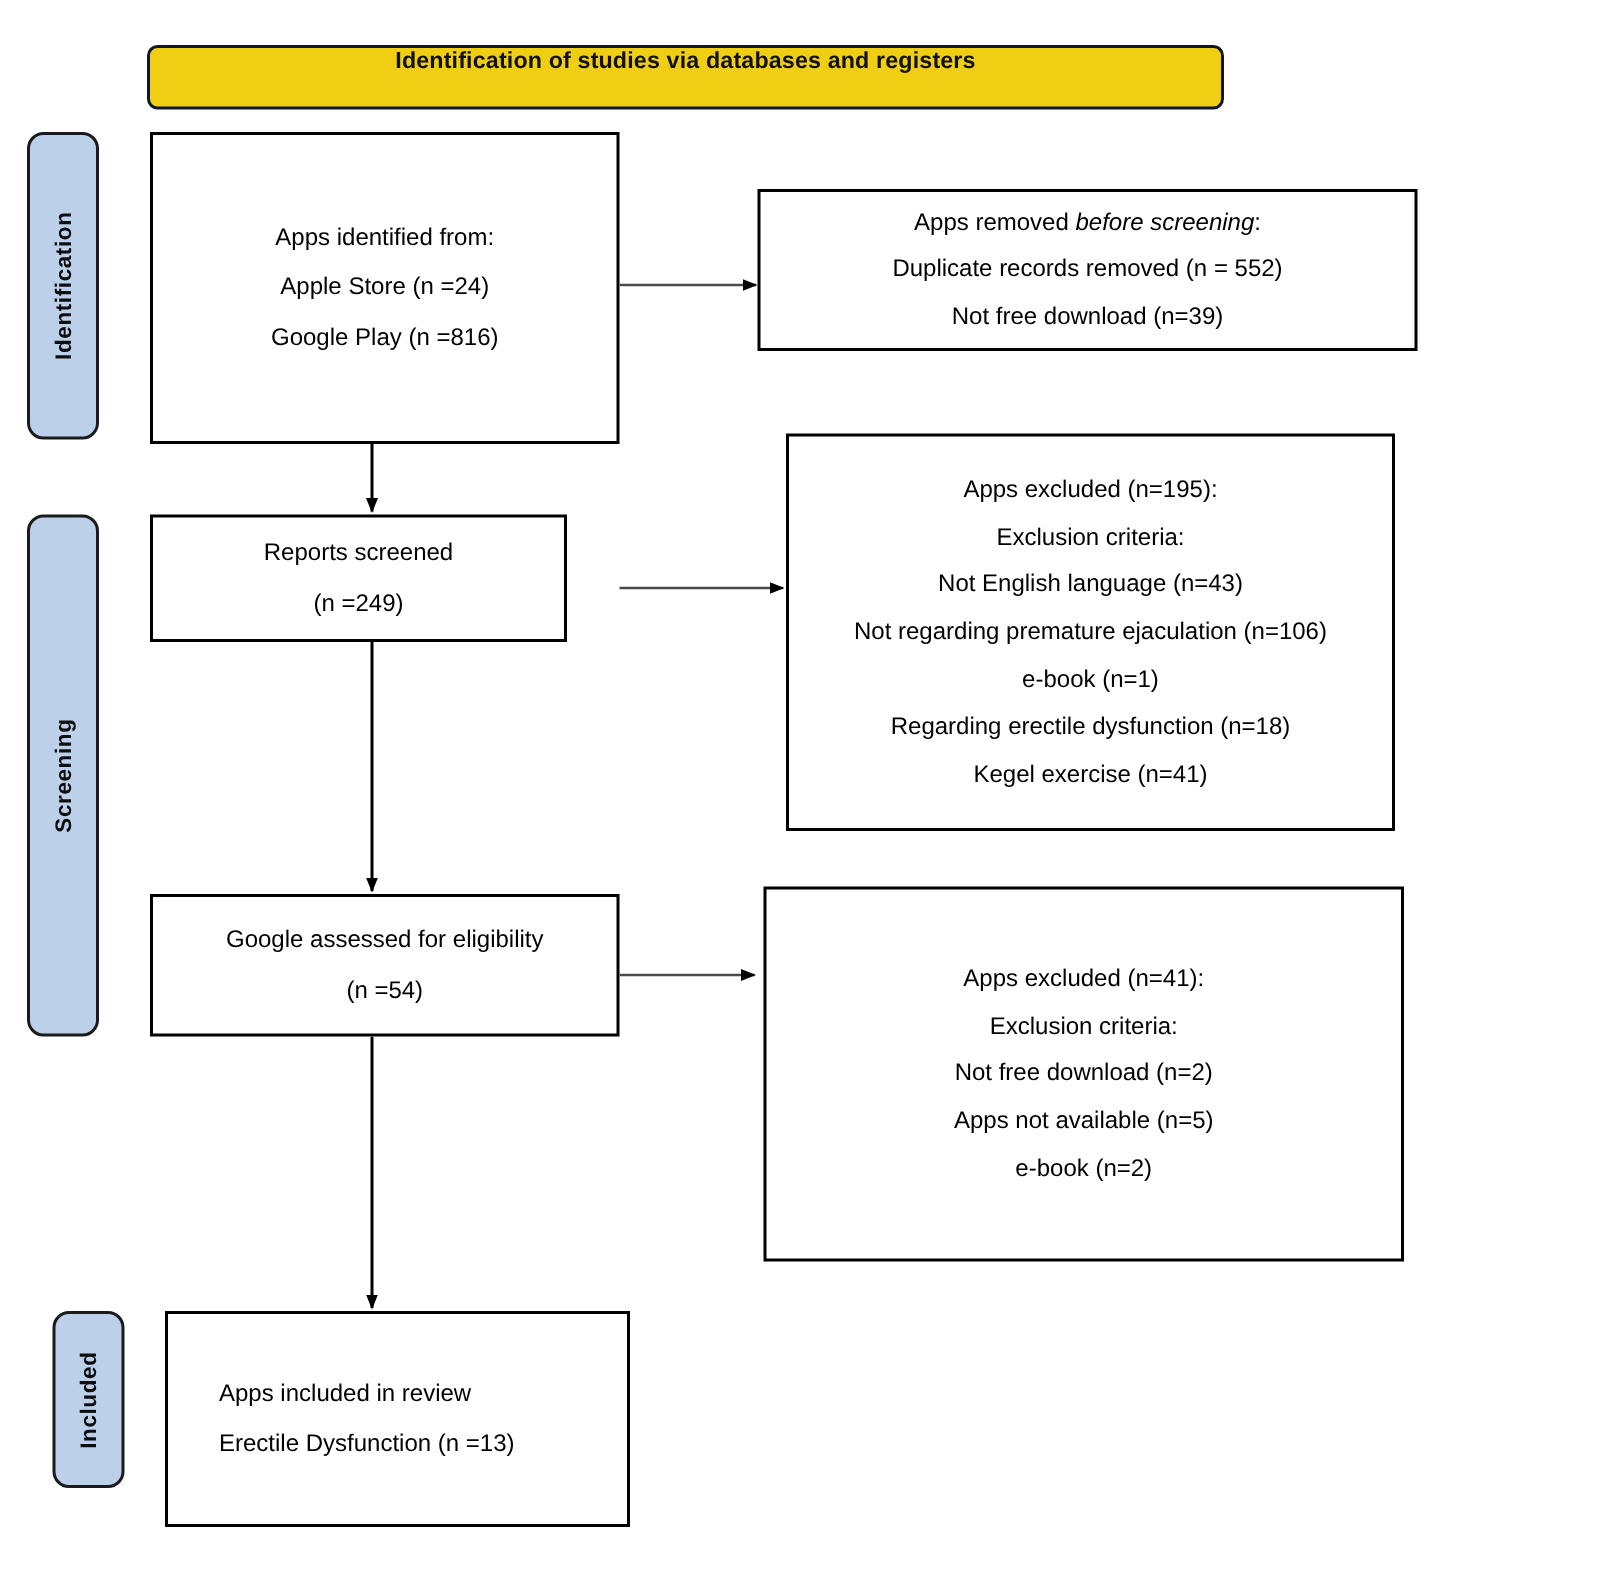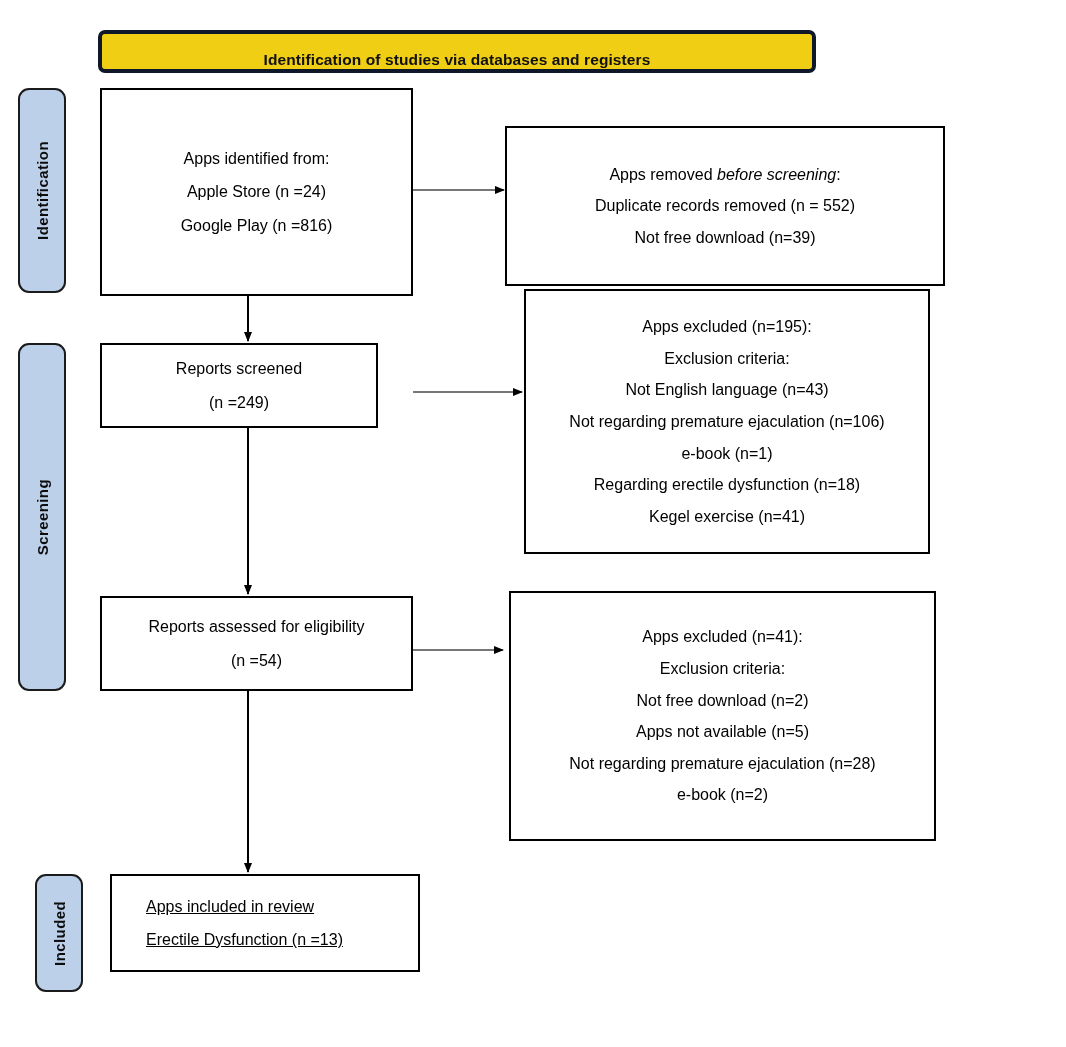--- a/index.html
+++ b/index.html
@@ -17,24 +17,24 @@
     height: 1047px;
     background: #ffffff;
     overflow: hidden;
   }
   .abs { position: absolute; box-sizing: border-box; }
 
   
   .banner {
     left: 98px; top: 30px; width: 718px; height: 43px;
     background: #EFCE14;
-    border: 4px solid #0f172a;
+    border: 2px solid #0f172a;
     border-radius: 7px;
     display: flex;
-    align-items: flex-end;
+    align-items: flex-start;
     justify-content: center;
     font-weight: bold;
     font-size: 15.5px;
     letter-spacing: 0.1px;
     color: #111111;
   }
 
   
   .phase {
     background: #BDD0EA;
@@ -127,21 +127,21 @@
   </svg>
 
   <div class="abs box tight" style="left:100px; top:88px; width:313px; height:208px;">
     <div class="inner">
       <div class="line">Apps identified from:</div>
       <div class="line">Apple Store (n =24)</div>
       <div class="line">Google Play (n =816)</div>
     </div>
   </div>
 
-  <div class="abs box spaced" style="left:505px; top:126px; width:440px; height:160px;">
+  <div class="abs box spaced" style="left:505px; top:126px; width:440px; height:108px;">
     <div class="inner">
       <div class="line"><span>Apps removed </span><span class="ital">before screening</span><span>:</span></div>
       <div class="line">Duplicate records removed (n = 552)</div>
       <div class="line">Not free download (n=39)</div>
     </div>
   </div>
 
   <div class="abs box tight" style="left:100px; top:343px; width:278px; height:85px;">
     <div class="inner">
       <div class="line">Reports screened</div>
@@ -156,36 +156,35 @@
       <div class="line">Not English language (n=43)</div>
       <div class="line">Not regarding premature ejaculation (n=106)</div>
       <div class="line">e-book (n=1)</div>
       <div class="line">Regarding erectile dysfunction (n=18)</div>
       <div class="line">Kegel exercise (n=41)</div>
     </div>
   </div>
 
   <div class="abs box tight" style="left:100px; top:596px; width:313px; height:95px;">
     <div class="inner">
-      <div class="line">Reports assessed for eligibility</div>
+      <div class="line">Google assessed for eligibility</div>
       <div class="line">(n =54)</div>
     </div>
   </div>
 
   <div class="abs box spaced" style="left:509px; top:591px; width:427px; height:250px;">
     <div class="inner">
       <div class="line">Apps excluded (n=41):</div>
       <div class="line">Exclusion criteria:</div>
       <div class="line">Not free download (n=2)</div>
       <div class="line">Apps not available (n=5)</div>
-      <div class="line">Not regarding premature ejaculation (n=28)</div>
       <div class="line">e-book (n=2)</div>
     </div>
   </div>
 
-  <div class="abs box tight left-align" style="left:110px; top:874px; width:310px; height:98px;text-decoration:underline;">
+  <div class="abs box tight left-align" style="left:110px; top:874px; width:310px; height:144px;">
     <div class="inner">
       <div class="line">Apps included in review</div>
       <div class="line">Erectile Dysfunction (n =13)</div>
     </div>
   </div>
 
 </div>
 
 </body></html>

